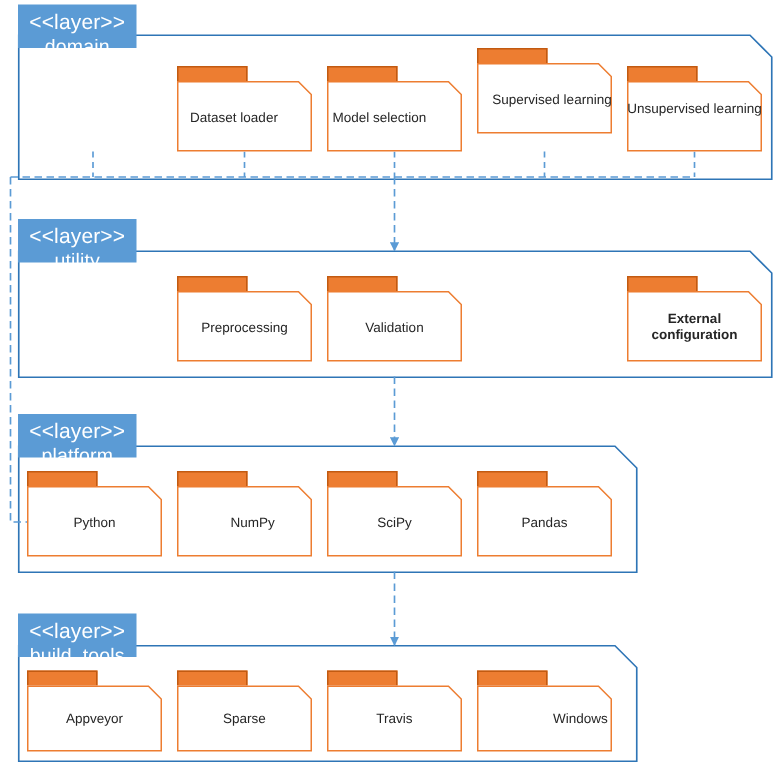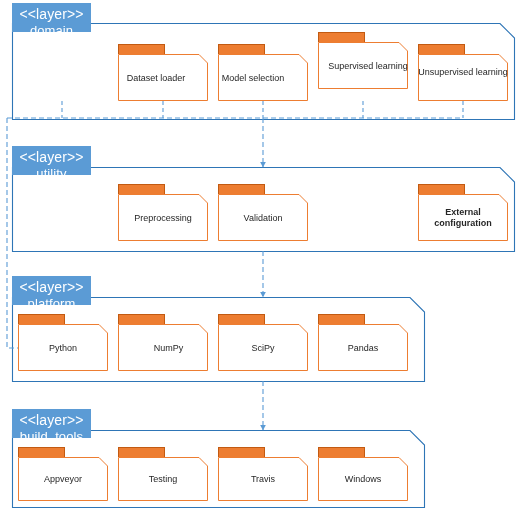--- a/index.html
+++ b/index.html
@@ -266,36 +266,36 @@
     <div class="plabel" style="top:27px;">Appveyor</div>
   </div>
 
   <div class="pkg" style="left:118px;top:447px;width:90px;height:54px;">
     <div class="tabbar" style="width:47px;"></div>
     <div class="pbody" style="top:10px;width:90px;height:44px;">
       <svg width="90" height="44" viewBox="0 0 90 44">
         <path d="M 0.5 0.5 L 81 0.5 L 89.5 9 L 89.5 43.5 L 0.5 43.5 Z" fill="#ffffff" stroke="#ED7D31" stroke-width="1"></path>
       </svg>
     </div>
-    <div class="plabel" style="top:27px;">Testing</div>
+    <div class="plabel" style="top:27px;">Sparse</div>
   </div>
 
   <div class="pkg" style="left:218px;top:447px;width:90px;height:54px;">
     <div class="tabbar" style="width:47px;"></div>
     <div class="pbody" style="top:10px;width:90px;height:44px;">
       <svg width="90" height="44" viewBox="0 0 90 44">
         <path d="M 0.5 0.5 L 81 0.5 L 89.5 9 L 89.5 43.5 L 0.5 43.5 Z" fill="#ffffff" stroke="#ED7D31" stroke-width="1"></path>
       </svg>
     </div>
     <div class="plabel" style="top:27px;">Travis</div>
   </div>
 
   <div class="pkg" style="left:318px;top:447px;width:90px;height:54px;">
     <div class="tabbar" style="width:47px;"></div>
     <div class="pbody" style="top:10px;width:90px;height:44px;">
       <svg width="90" height="44" viewBox="0 0 90 44">
         <path d="M 0.5 0.5 L 81 0.5 L 89.5 9 L 89.5 43.5 L 0.5 43.5 Z" fill="#ffffff" stroke="#ED7D31" stroke-width="1"></path>
       </svg>
     </div>
-    <div class="plabel" style="top:27px;">Windows</div>
+    <div class="plabel" style="top:27px;padding-left:24px;">Windows</div>
   </div>
 
 </div>
 
 </body></html>

